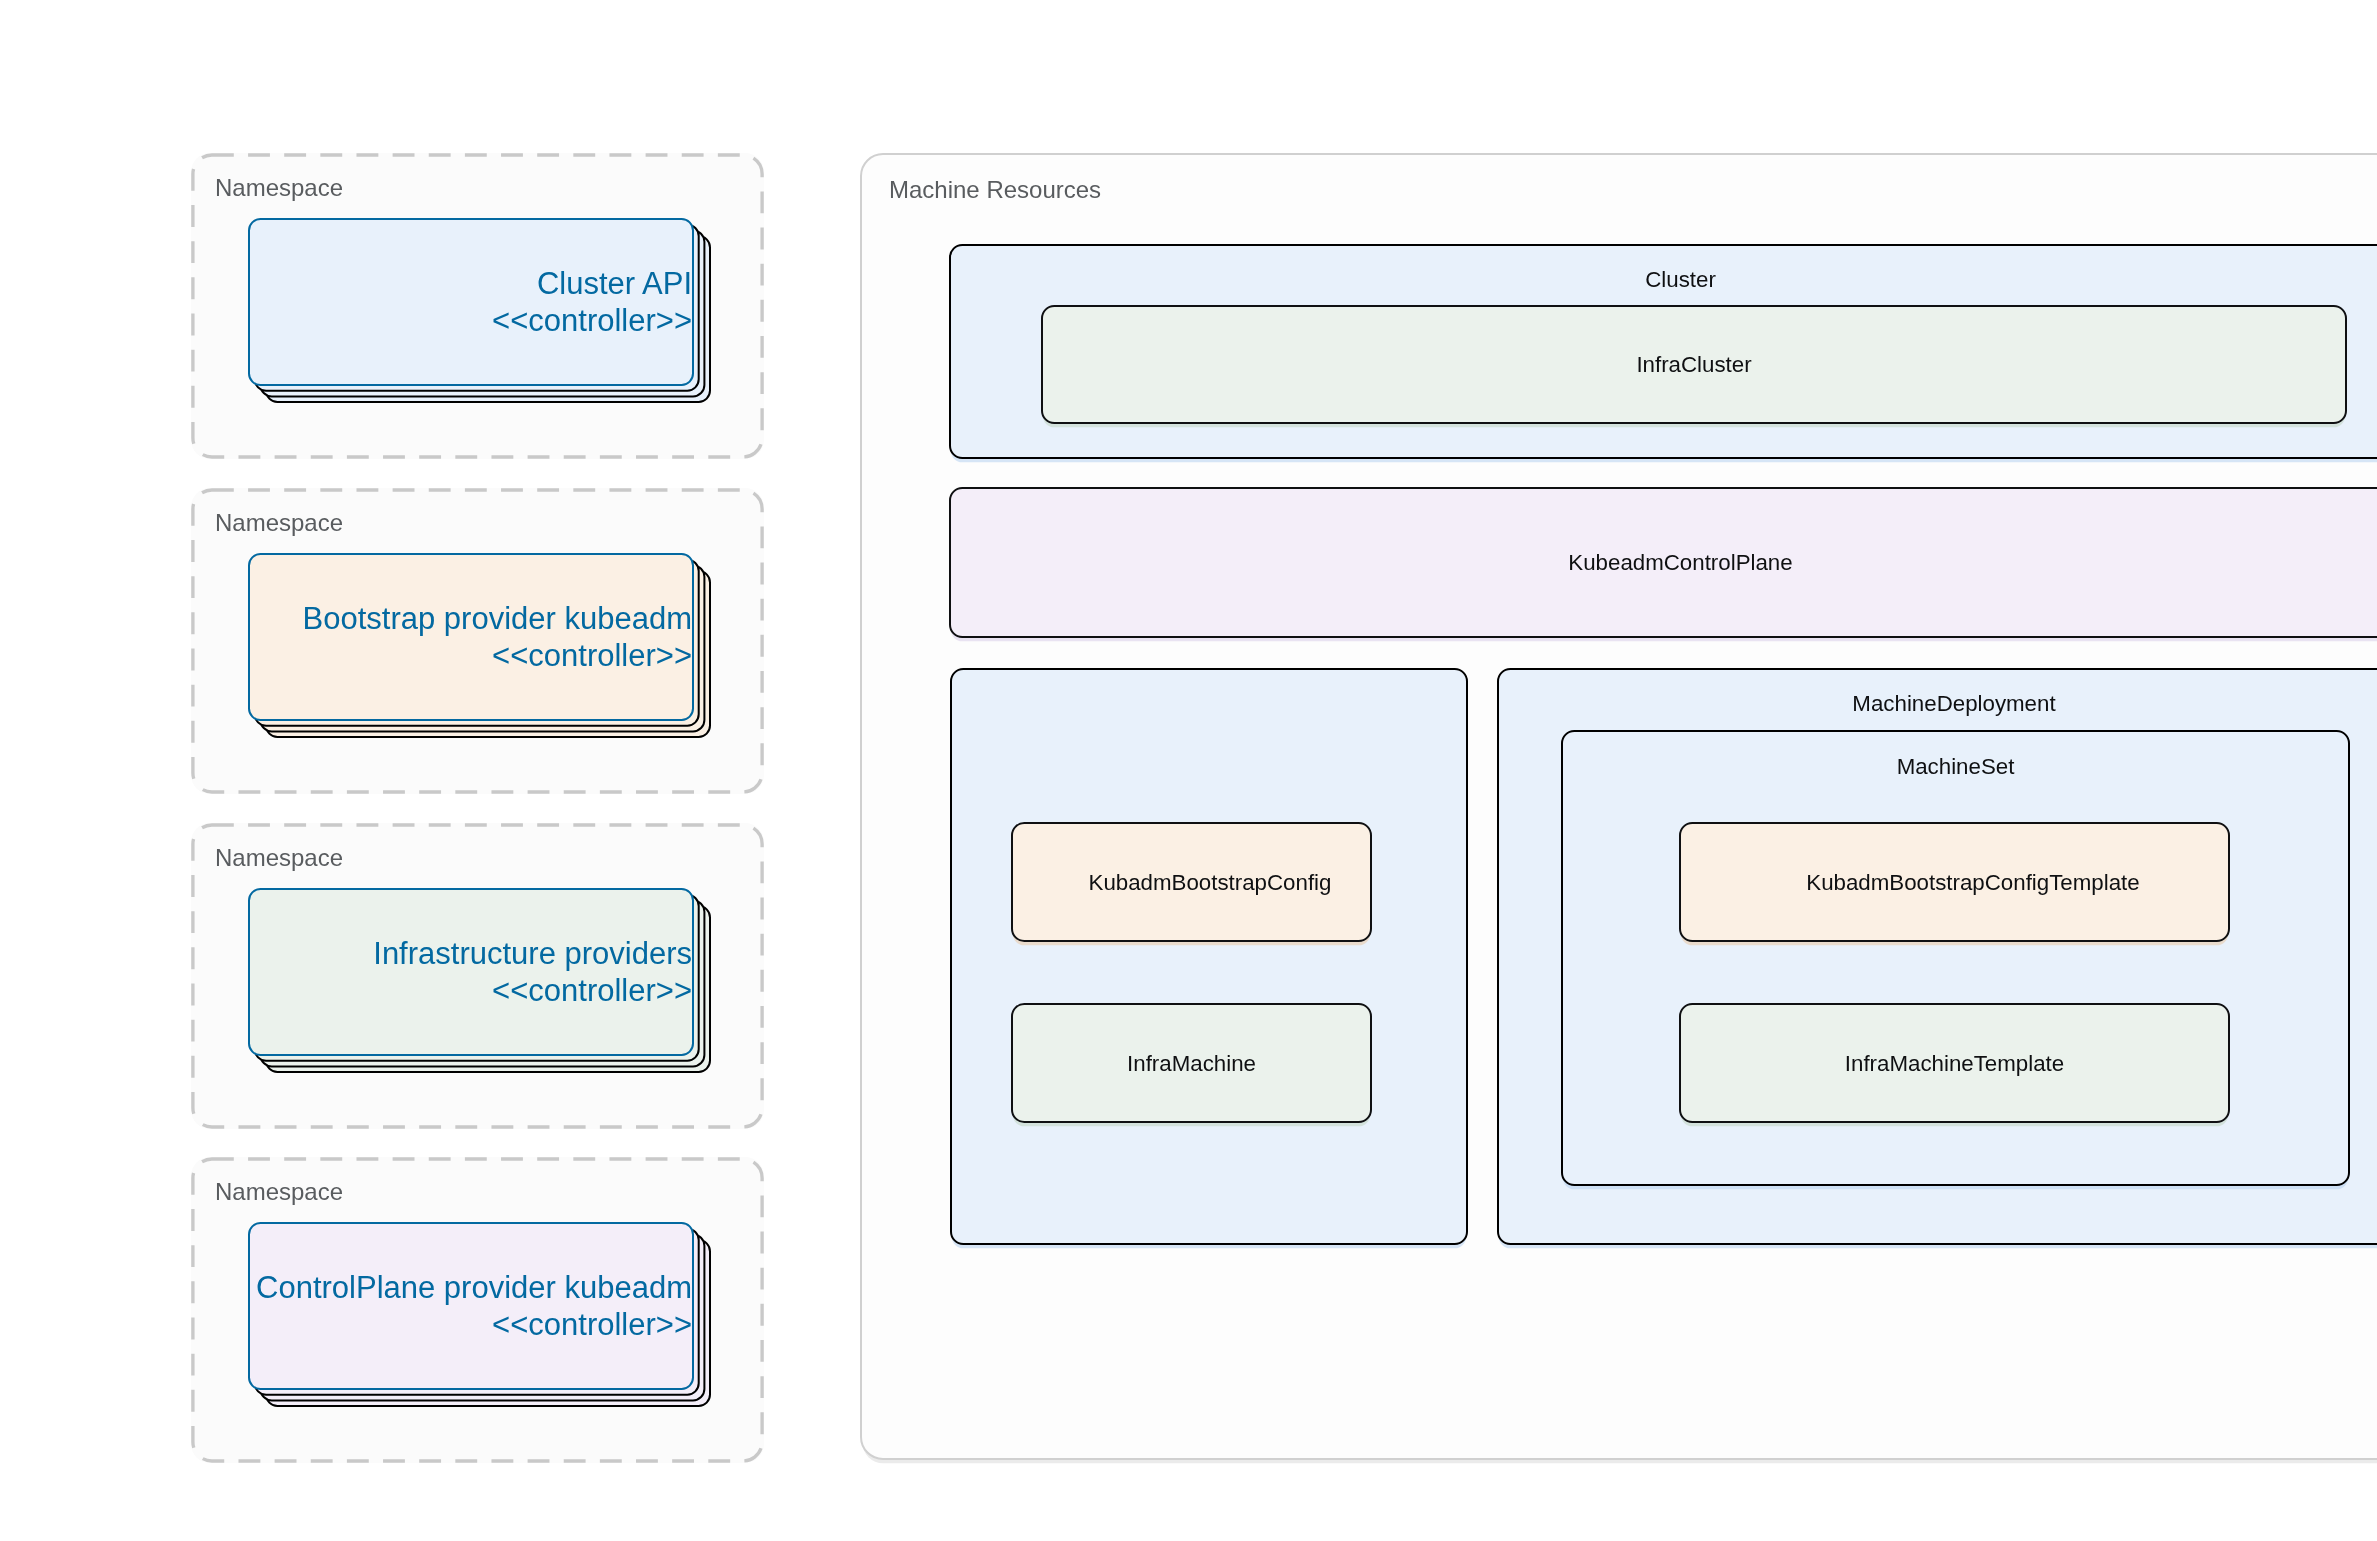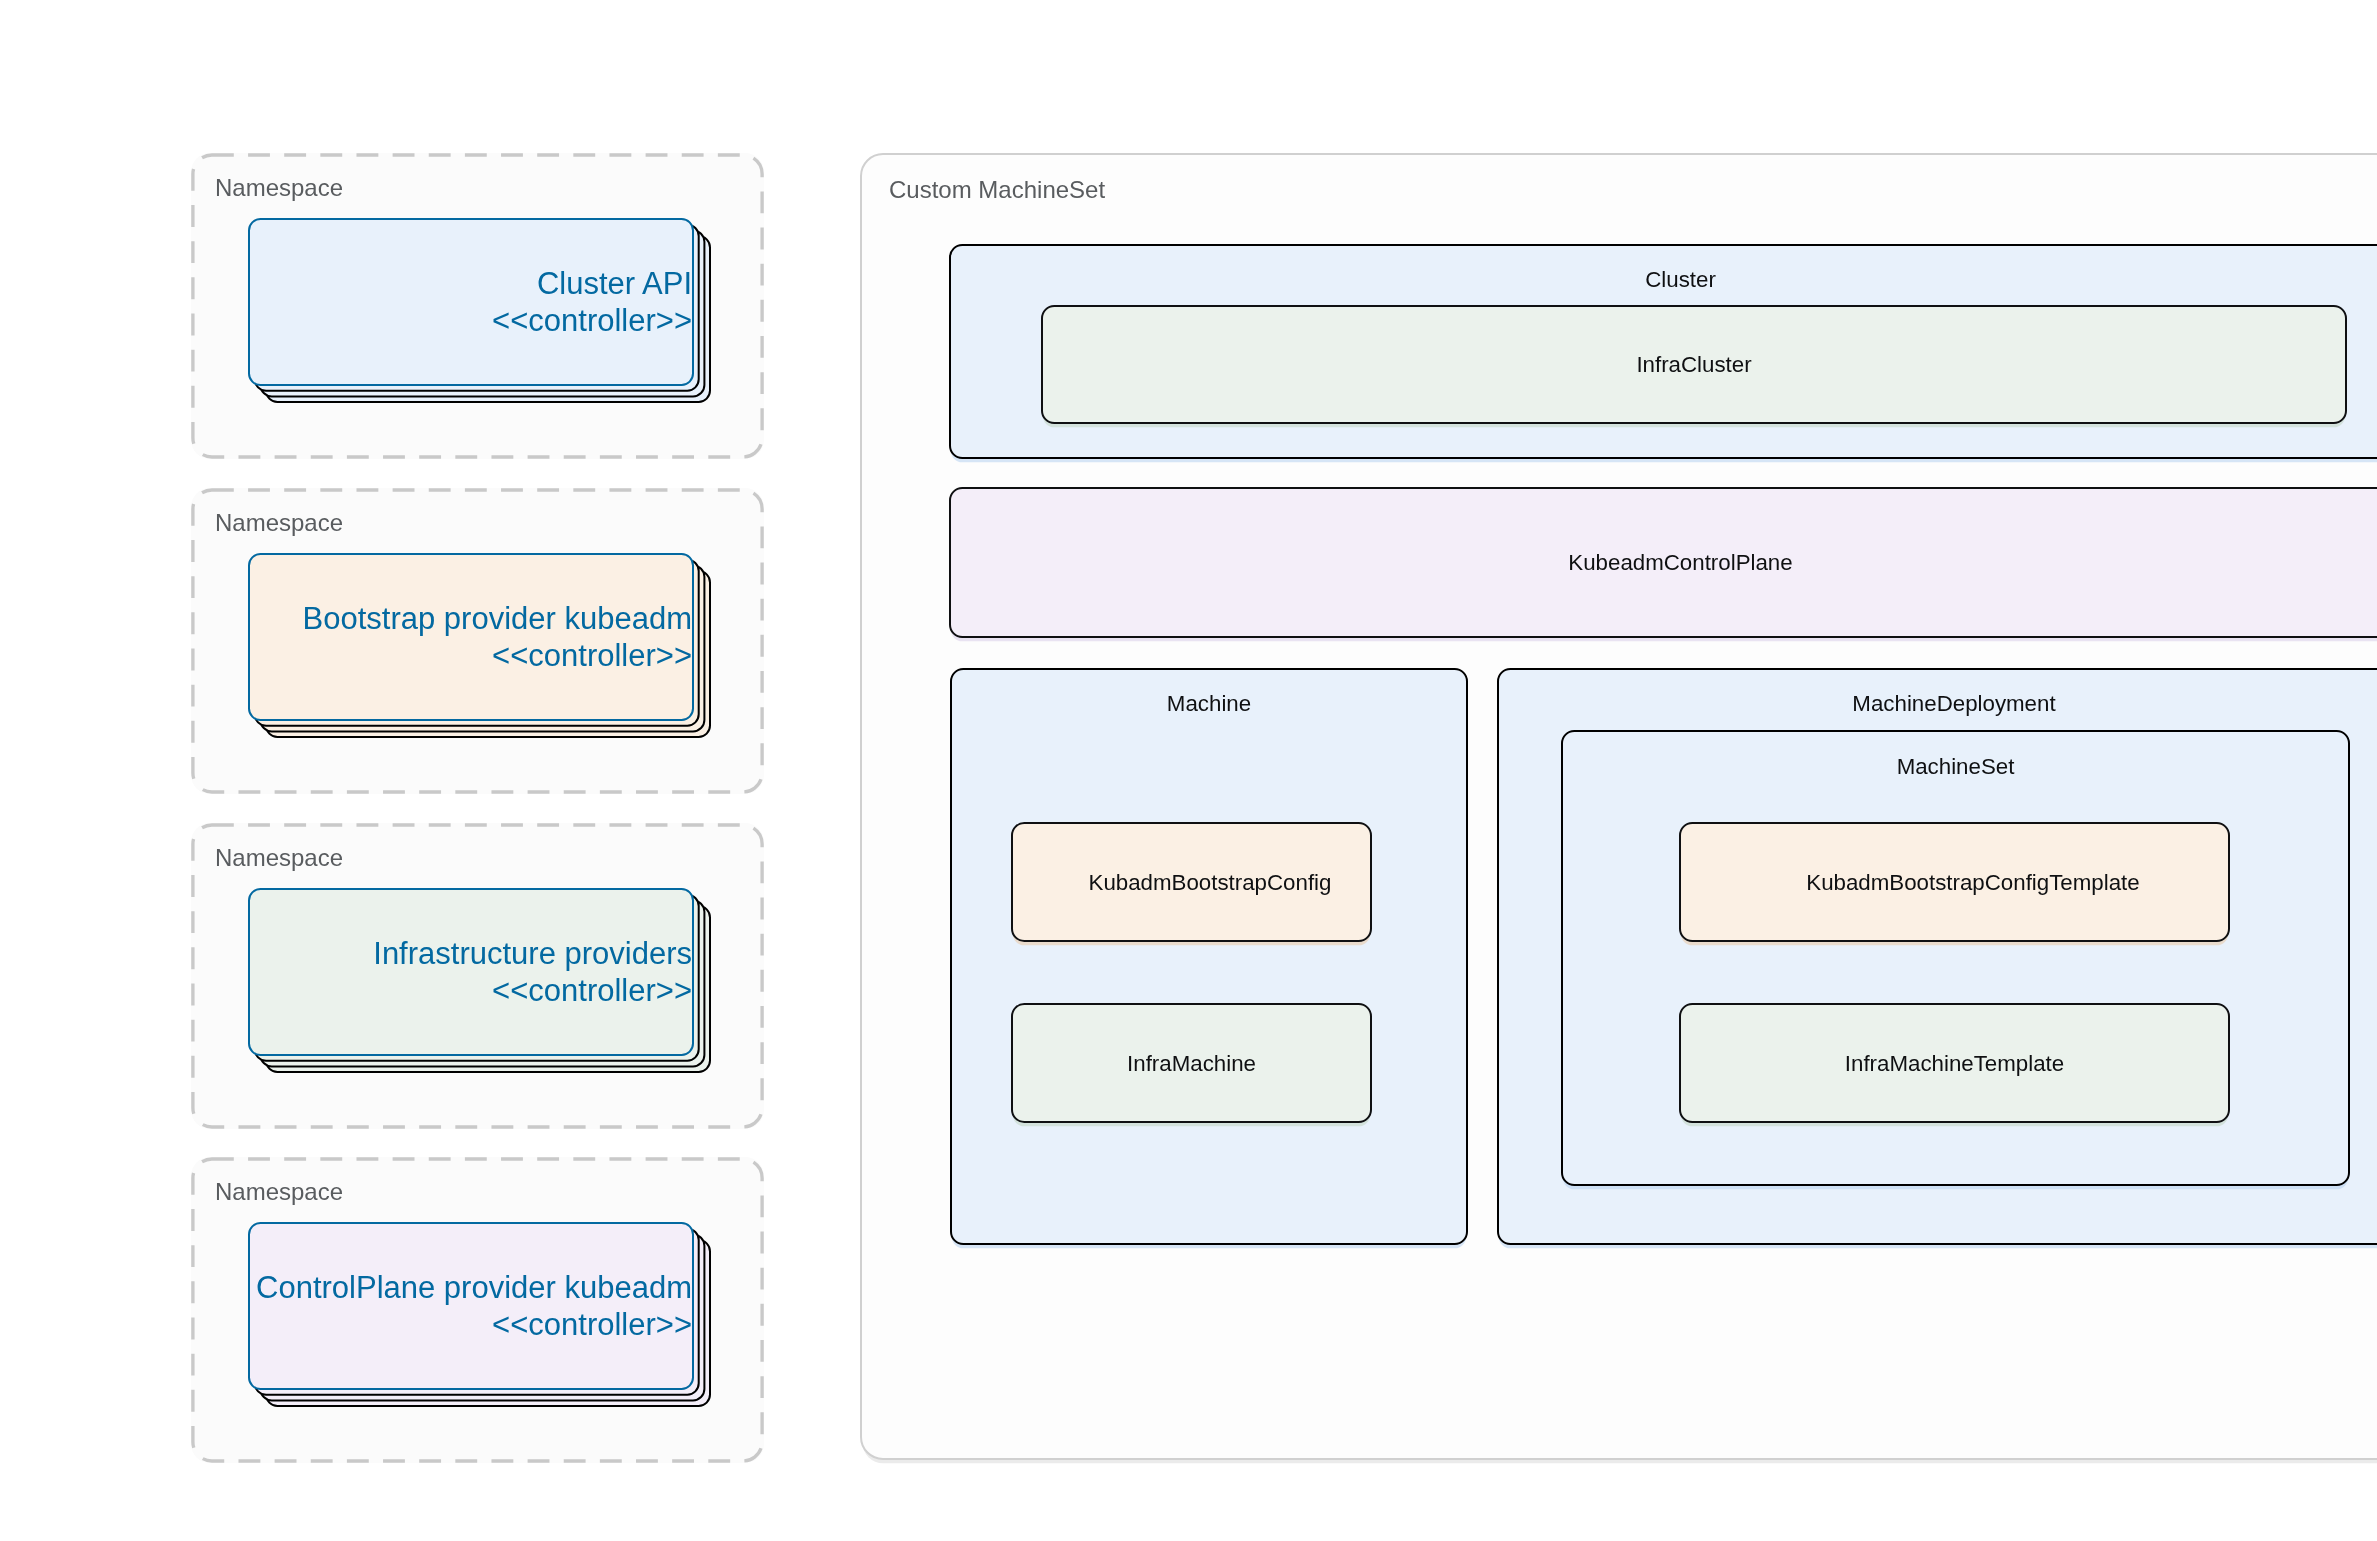--- a/index.html
+++ b/index.html
@@ -127,35 +127,34 @@
       <div class="layer l2 purple"></div>
       <div class="layer l1 purple"></div>
       <div class="card purple">
         <div>ControlPlane provider kubeadm</div>
         <div>&lt;&lt;controller&gt;&gt;</div>
       </div>
     </div>
   </section>
 
   <section class="cr">
-    <div class="cr-label">Custom MachineSet</div>
+    <div class="cr-label">Machine Resources</div>
 
     <div class="box blue sh-blue" style="left:87px;top:89px;width:1463px;height:215px;">
       <div class="box-title">Cluster</div>
       <div class="box green sh-green center-text" style="left:90px;top:59px;width:1306px;height:119px;">
         <span>InfraCluster</span>
       </div>
     </div>
 
     <div class="box purple sh-purple center-text" style="left:87px;top:332px;width:1463px;height:151px;">
       <span>KubeadmControlPlane</span>
     </div>
 
     <div class="box blue sh-blue" style="left:88px;top:513px;width:518px;height:577px;">
-      <div class="box-title">Machine</div>
       <div class="box orange sh-orange center-text" style="left:59px;top:152px;width:361px;height:120px;">
         <span>KubadmBootstrapConfig</span>
       </div>
       <div class="box green sh-green center-text" style="left:59px;top:333px;width:361px;height:120px;">
         <span>InfraMachine</span>
       </div>
     </div>
 
     <div class="box blue sh-blue" style="left:635px;top:513px;width:914px;height:577px;">
       <div class="box-title">MachineDeployment</div>

